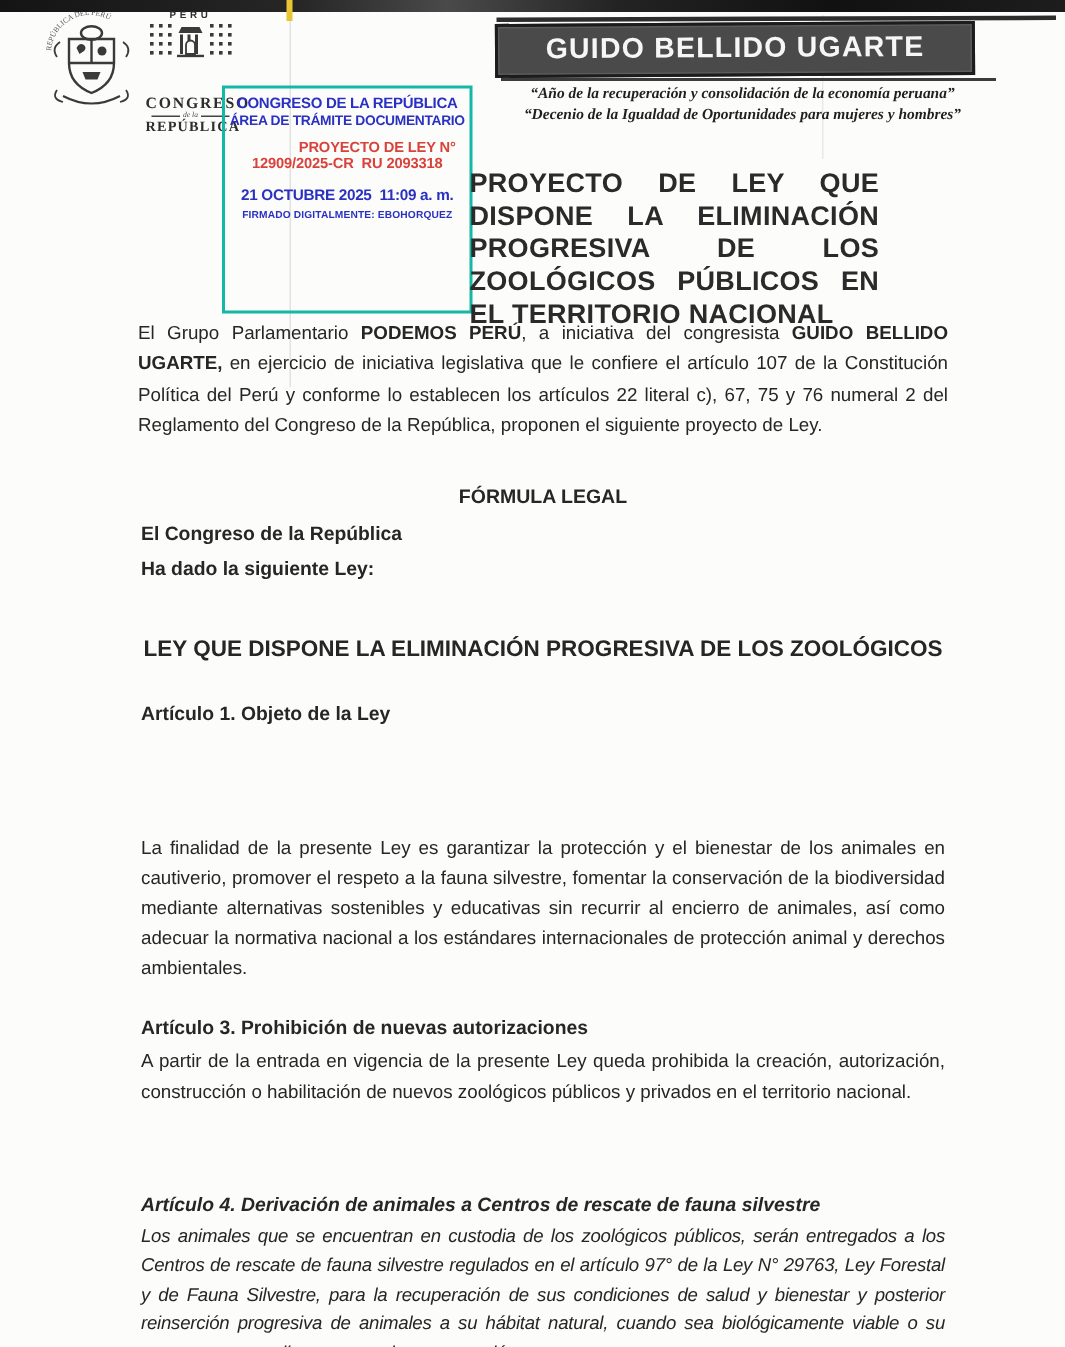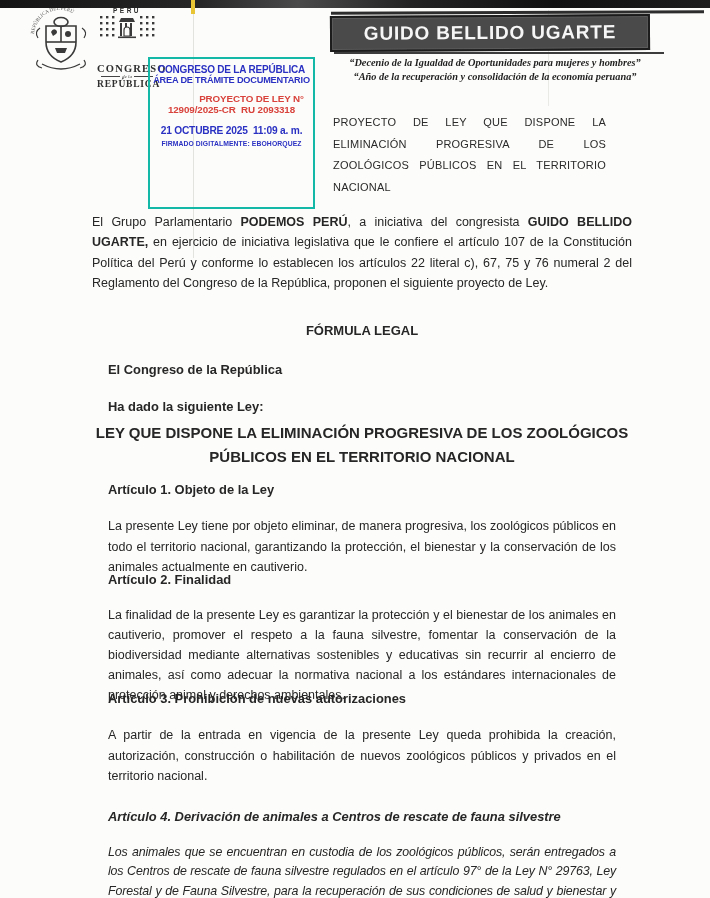--- a/index.html
+++ b/index.html
@@ -40,27 +40,27 @@
   .top-rule{position:absolute;left:331px;top:11px;width:373px;height:3px;background:#2d2d2d;transform:rotate(-0.2deg);}
   .banner{position:absolute;left:330px;top:15px;width:316px;height:32px;background:#4a4a4a;
           border:2px solid #1c1c1c;box-shadow:inset 0 0 0 1px #5c5c5c;
           display:flex;align-items:center;justify-content:center;transform:rotate(-0.35deg);
           color:#f6f6f6;font-weight:700;font-size:19px;letter-spacing:0.8px;}
   .banner-underline{position:absolute;left:334px;top:52px;width:330px;height:2px;background:#3c3c3c;}
   .quotes{position:absolute;left:335px;top:56px;width:320px;text-align:center;
           font-family:"Liberation Serif",serif;font-style:italic;font-weight:700;
           font-size:10.3px;line-height:13.5px;color:#1f1f1f;}
 
-  .doc-title{position:absolute;left:333px;top:112px;width:273px;font-weight:400;font-size:11px;
+  .doc-title{position:absolute;left:313px;top:112px;width:273px;font-weight:700;font-size:18px;
              line-height:21.7px;text-align:justify;text-align-last:left;color:#2a2a2a;letter-spacing:0.2px;}
 
   
   .blk{position:absolute;left:92px;width:540px;font-size:12.5px;line-height:20.3px;
        text-align:justify;text-align-last:left;color:#262626;}
-  .blk p,.blk h2,.blk h3{margin:16px;font-size:inherit;}
+  .blk p,.blk h2,.blk h3{margin:2px;font-size:inherit;}
   .b-intro{top:199px;line-height:20.6px;}
   .b-formula{top:310px;text-align:right;text-align-last:center;font-weight:700;font-size:13px;}
   .b-congress{top:344px;font-weight:700;line-height:20.6px;font-size:12.9px;}
   .b-lawtitle{top:409px;text-align:center;text-align-last:center;font-weight:700;font-size:15px;line-height:24px;}
   .b-art h3{font-weight:700;font-size:12.9px;margin-bottom:2px;text-align:left;}
   .b-art1{top:464px;}
   .b-art2{top:554px;line-height:19.9px;}
   .b-art3{top:673px;}
   .b-art4{top:791px;line-height:19.5px;font-style:italic;}
   .b-art4 p{font-size:12.4px;letter-spacing:-0.15px;}
@@ -153,47 +153,44 @@
     <div class="s-red s-red-first">PROYECTO DE LEY N°</div>
     <div class="s-red">12909/2025-CR  RU 2093318</div>
     <div class="s-date s-blue">21 OCTUBRE 2025  11:09 a. m.</div>
     <div class="s-signed s-blue">FIRMADO DIGITALMENTE: EBOHORQUEZ</div>
   </div>
 
   <div class="top-rule"></div>
   <div class="banner">GUIDO BELLIDO UGARTE</div>
   <div class="banner-underline"></div>
   <div class="quotes">
+    <div>“Año de la recuperación y consolidación de la economía peruana”</div>
     <div>“Decenio de la Igualdad de Oportunidades para mujeres y hombres”</div>
-    <div>“Año de la recuperación y consolidación de la economía peruana”</div>
   </div>
 
   <div class="doc-title">PROYECTO DE LEY QUE DISPONE LA ELIMINACIÓN PROGRESIVA DE LOS ZOOLÓGICOS PÚBLICOS EN EL TERRITORIO NACIONAL</div>
 
   <p class="blk b-intro"><span>El Grupo Parlamentario </span><b>PODEMOS PERÚ</b><span>, a iniciativa del congresista </span><b>GUIDO BELLIDO UGARTE,</b><span> en ejercicio de iniciativa legislativa que le confiere el artículo 107 de la Constitución Política del Perú y conforme lo establecen los artículos 22 literal c), 67, 75 y 76 numeral 2 del Reglamento del Congreso de la República, proponen el siguiente proyecto de Ley.</span></p>
 
   <h2 class="blk b-formula">FÓRMULA LEGAL</h2>
 
   <div class="blk b-congress">
     <p>El Congreso de la República</p>
     <p>Ha dado la siguiente Ley:</p>
   </div>
 
   <h2 class="blk b-lawtitle">
     <span>LEY QUE DISPONE LA ELIMINACIÓN PROGRESIVA DE LOS ZOOLÓGICOS</span><br>
-    <span>PÚBLICOS EN EL TERRITORIO NACIONAL</span>
   </h2>
 
   <section class="blk b-art b-art1">
     <h3>Artículo 1. Objeto de la Ley</h3>
-    <p>La presente Ley tiene por objeto eliminar, de manera progresiva, los zoológicos públicos en todo el territorio nacional, garantizando la protección, el bienestar y la conservación de los animales actualmente en cautiverio.</p>
   </section>
 
   <section class="blk b-art b-art2">
-    <h3>Artículo 2. Finalidad</h3>
     <p>La finalidad de la presente Ley es garantizar la protección y el bienestar de los animales en cautiverio, promover el respeto a la fauna silvestre, fomentar la conservación de la biodiversidad mediante alternativas sostenibles y educativas sin recurrir al encierro de animales, así como adecuar la normativa nacional a los estándares internacionales de protección animal y derechos ambientales.</p>
   </section>
 
   <section class="blk b-art b-art3">
     <h3>Artículo 3. Prohibición de nuevas autorizaciones</h3>
     <p>A partir de la entrada en vigencia de la presente Ley queda prohibida la creación, autorización, construcción o habilitación de nuevos zoológicos públicos y privados en el territorio nacional.</p>
   </section>
 
   <section class="blk b-art b-art4">
     <h3>Artículo 4. Derivación de animales a Centros de rescate de fauna silvestre</h3>

